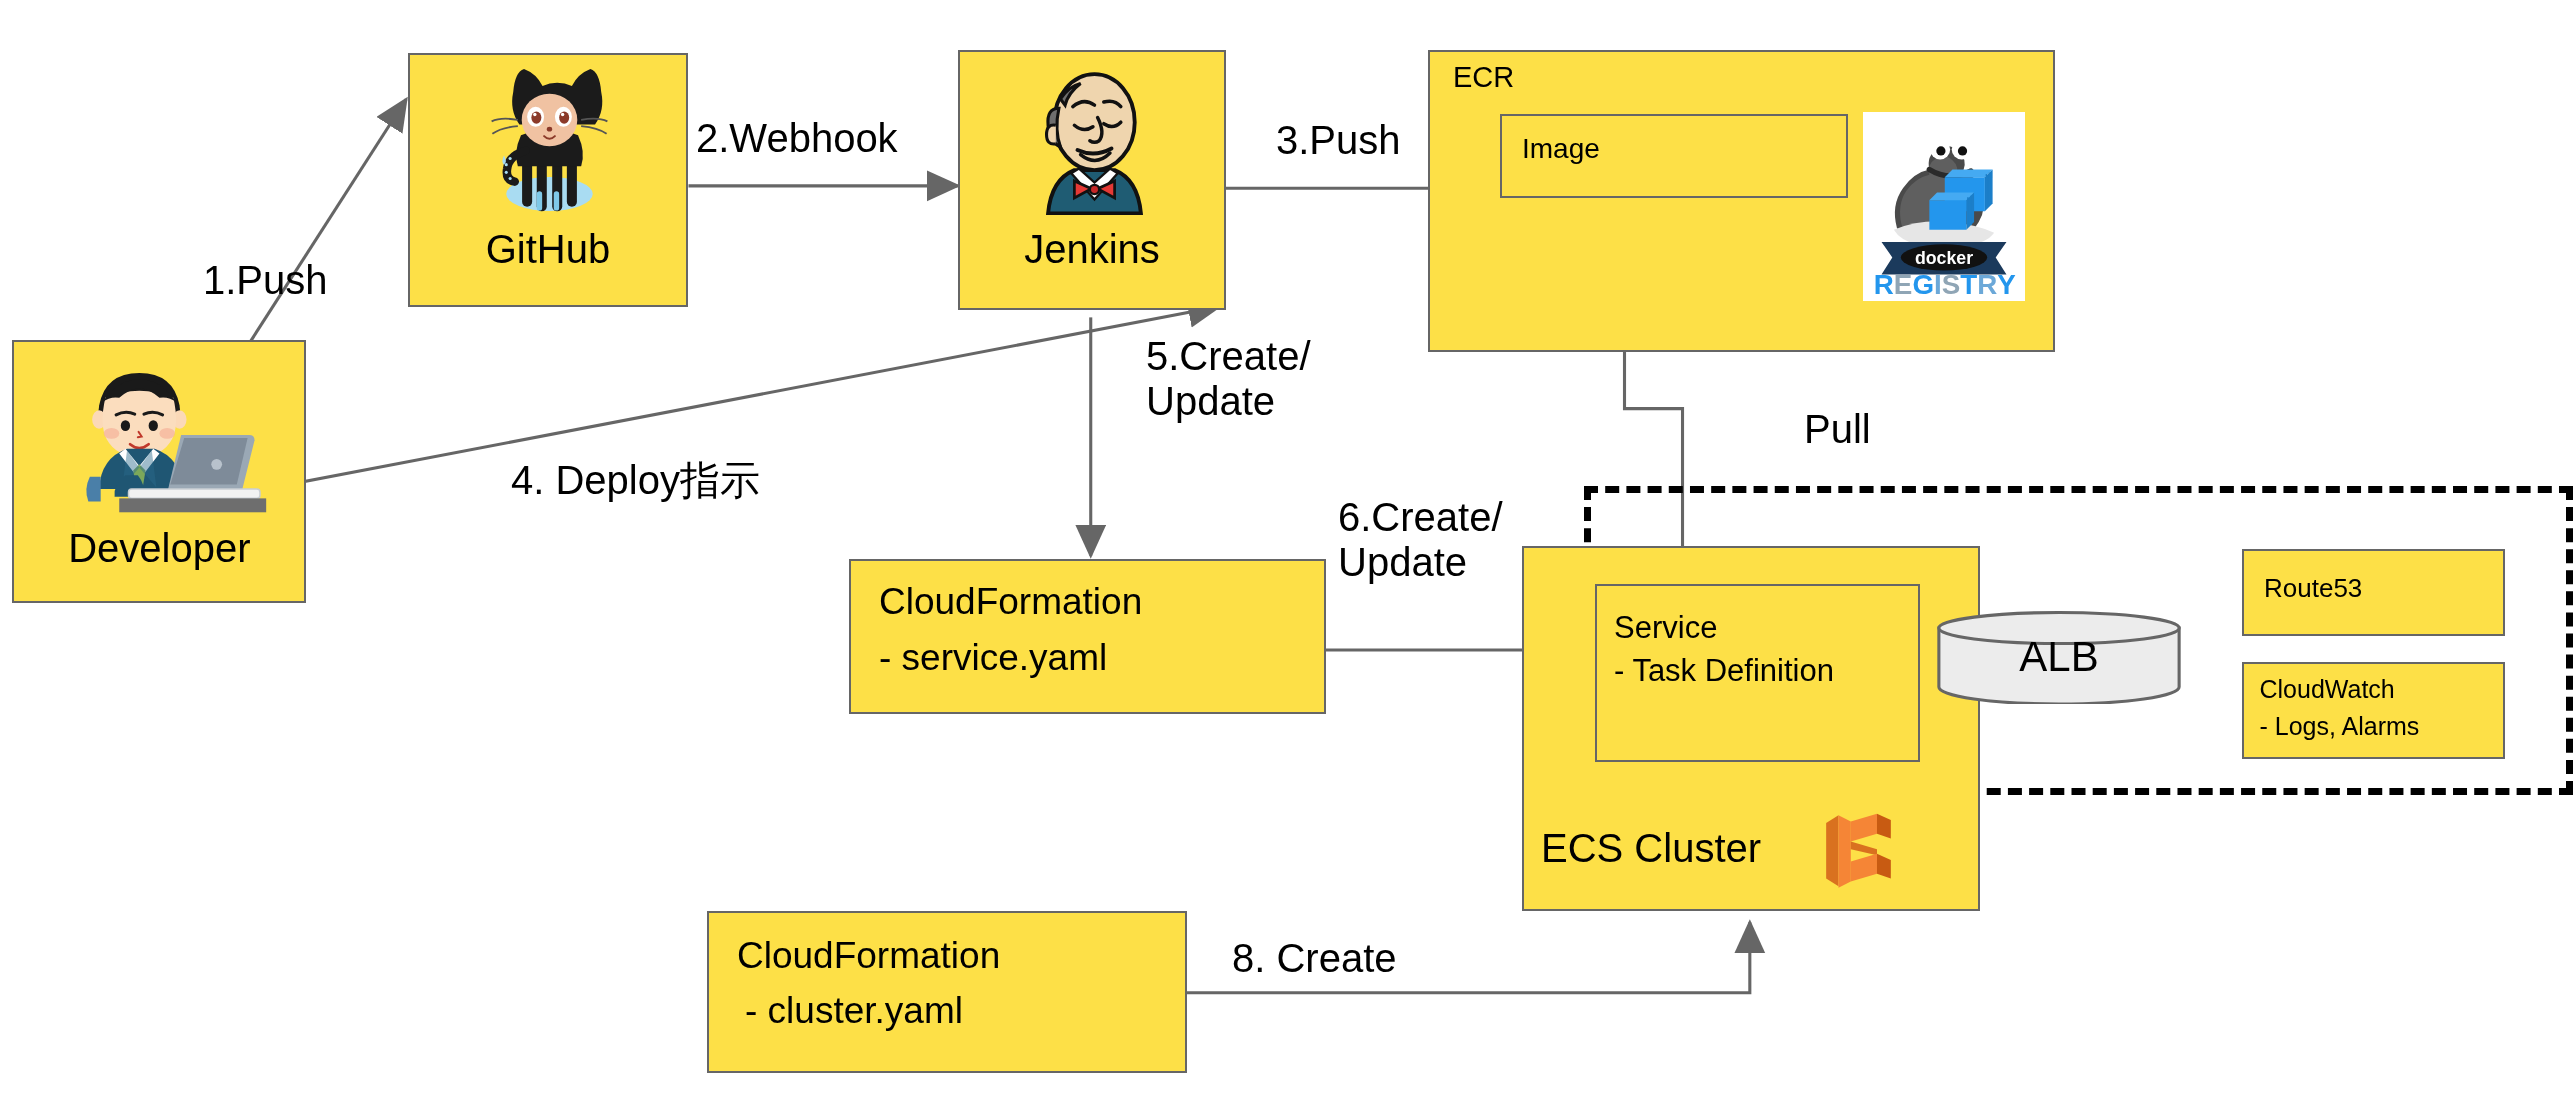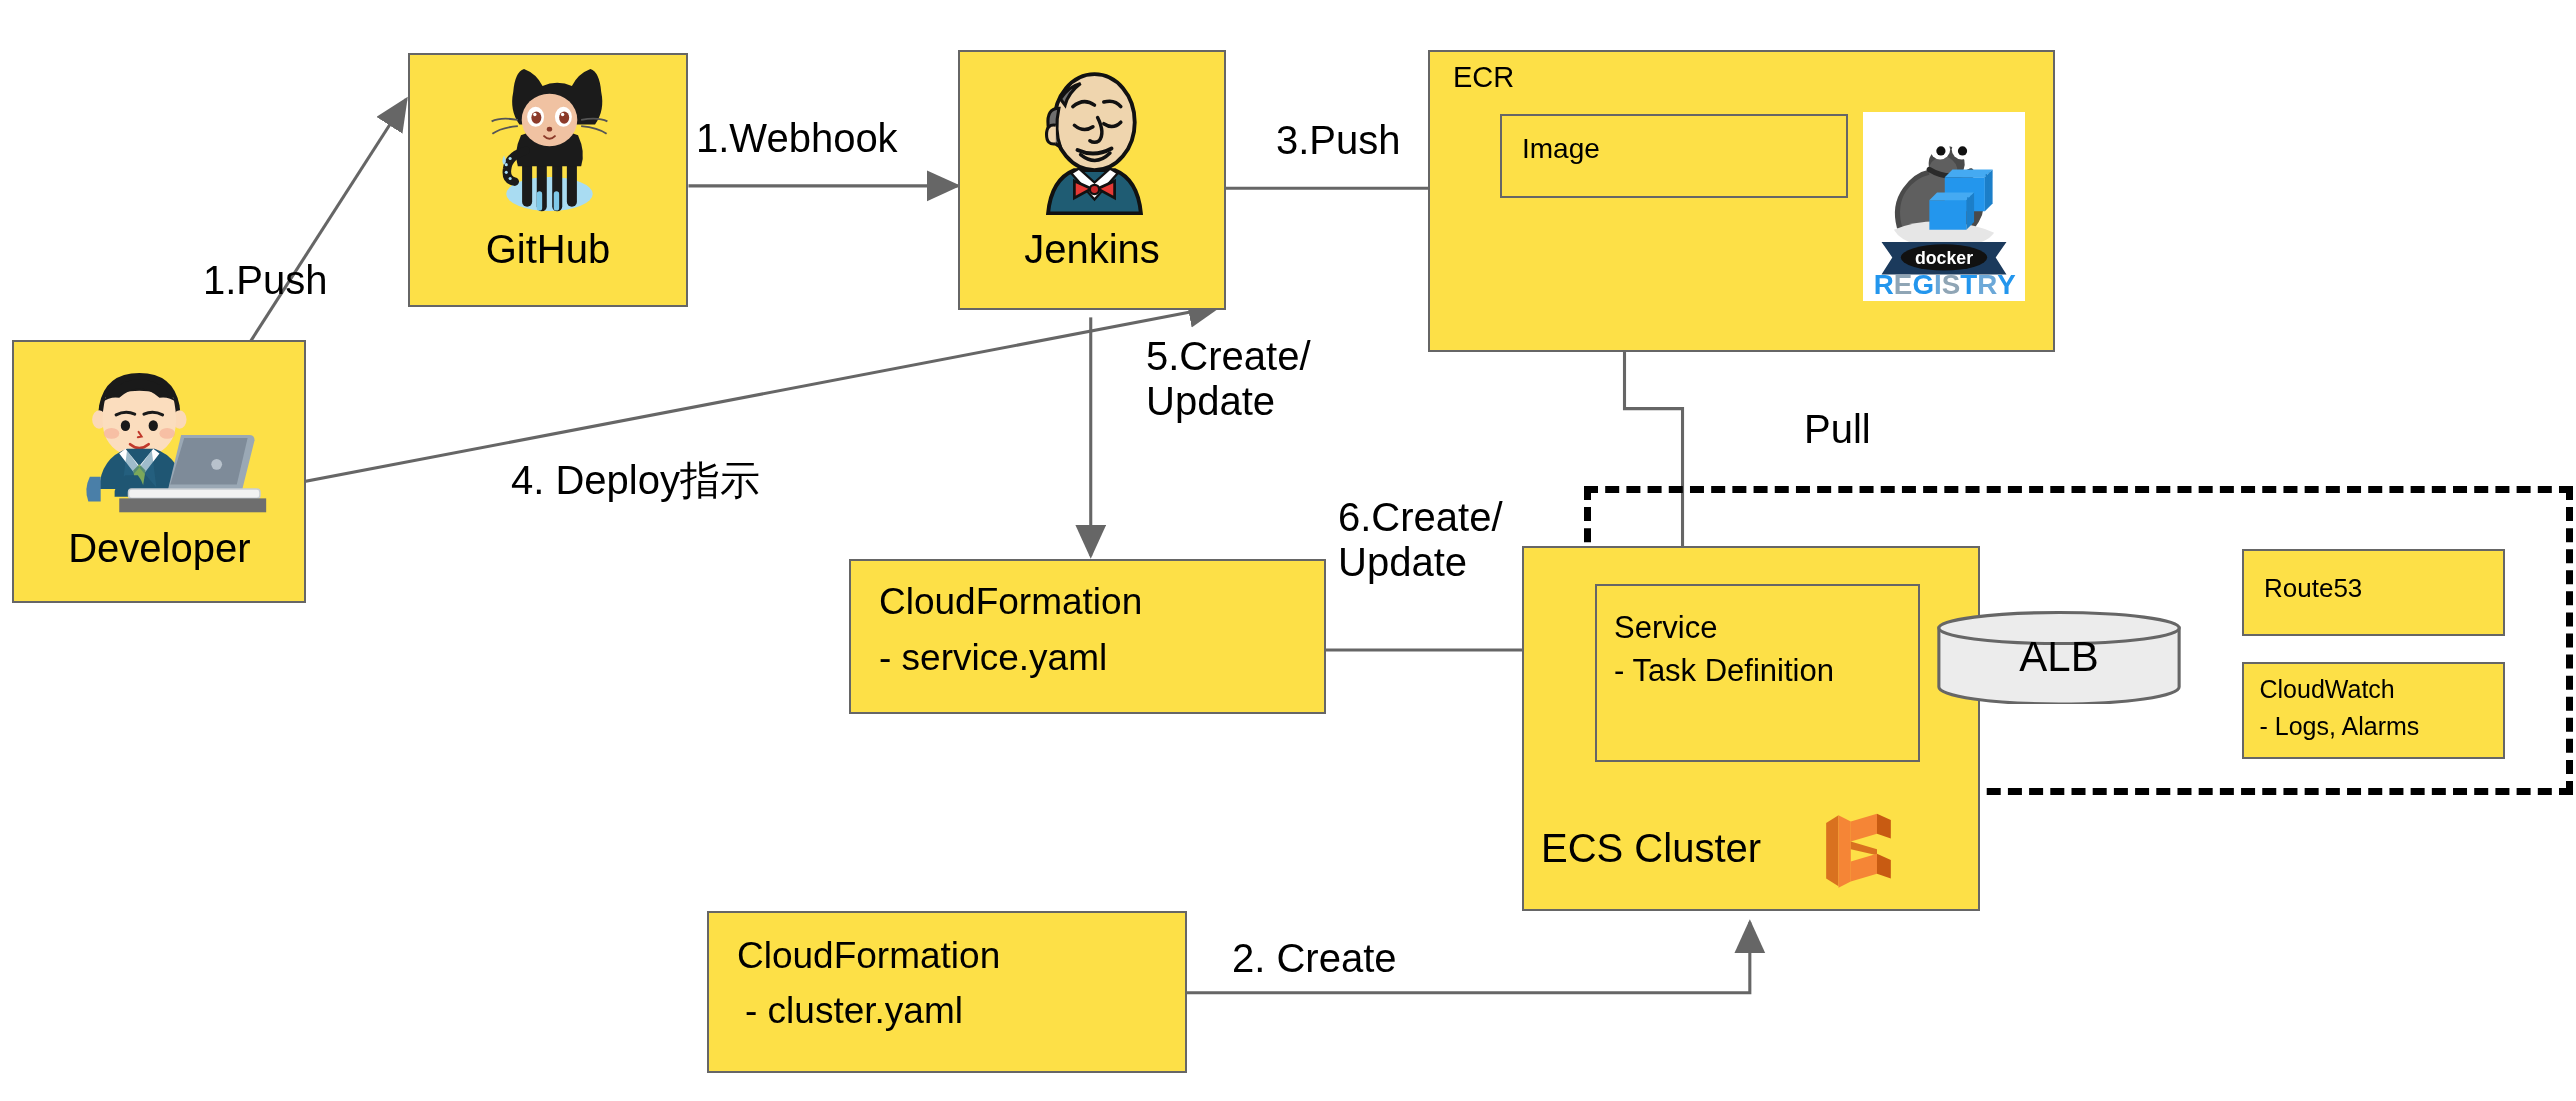--- a/index.html
+++ b/index.html
@@ -324,30 +324,30 @@
     <div class="lbl" style="left:20px; top:23px; font-size:26px;">Route53</div>
   </div>
 
   <div class="box" style="left:2242px; top:662px; width:263px; height:97px;">
     <div class="lbl" style="left:15.5px; top:10.8px; font-size:25px;">CloudWatch</div>
     <div class="lbl" style="left:15.5px; top:48px; font-size:25px;">- Logs, Alarms</div>
   </div>
 
   <div class="lbl" style="left:203px; top:258px; font-size:40px;">1.Push</div>
 
-  <div class="lbl" style="left:696px; top:116px; font-size:40px;">1.Webhook</div>
+  <div class="lbl" style="left:696px; top:116px; font-size:40px;">2.Webhook</div>
 
   <div class="lbl" style="left:1244px; top:118px; font-size:40px;margin-left:32px;">3.Push</div>
 
   <div class="lbl" style="left:511px; top:458px; font-size:40px;">4. Deploy指示</div>
 
   <div class="lbl" style="left:1102px; top:334px; font-size:40px;margin-left:44px;">5.Create/
 Update</div>
 
   <div class="lbl" style="left:1338px; top:495px; font-size:40px;">6.Create/
 Update</div>
 
   <div class="lbl" style="left:1804px; top:407px; font-size:40px;">Pull</div>
 
-  <div class="lbl" style="left:1232px; top:936px; font-size:40px;">2. Create</div>
+  <div class="lbl" style="left:1232px; top:936px; font-size:40px;">8. Create</div>
 
 </div>
 
 
 </body></html>

